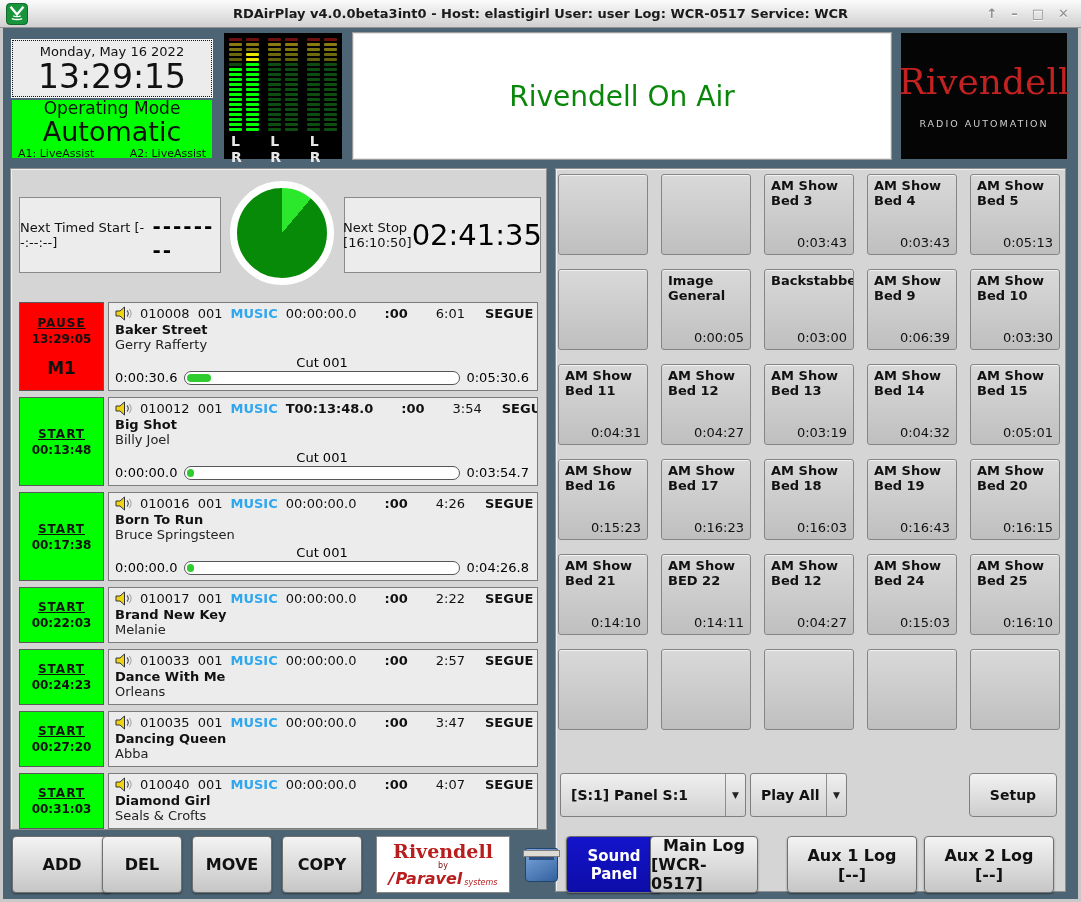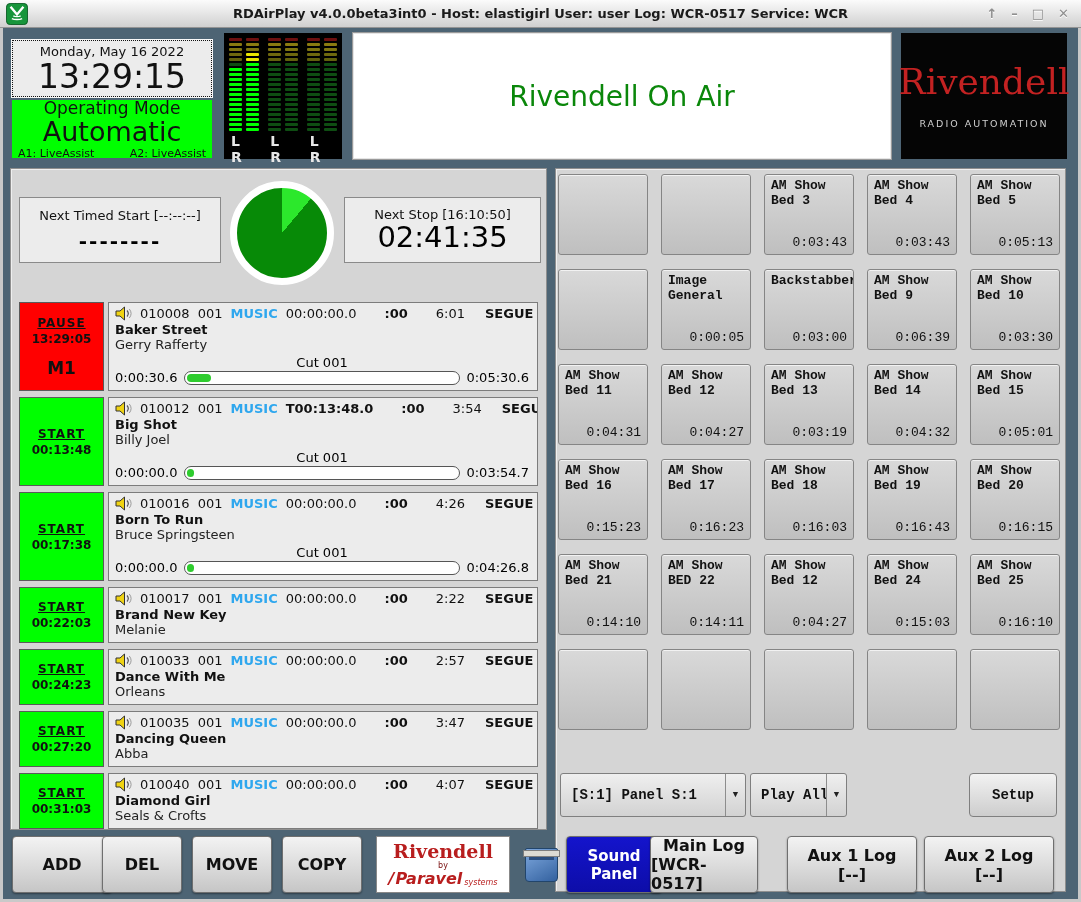--- a/index.html
+++ b/index.html
@@ -43,24 +43,24 @@
 
   .brandbox { position:absolute; left:901px; top:33px; width:166px; height:126px; background:#050505;
     display:flex; flex-direction:column; align-items:center; justify-content:center; }
   .brand-name { font-family:"DejaVu Serif","Liberation Serif",serif; font-size:36px; color:var(--brand-red,#c32222); line-height:1; }
   .brand-tag { font-size:9.5px; letter-spacing:2px; color:#cfcfcf; margin-top:18px; }
 
   
   .panel { position:absolute; background:#d5d5d5; border:1px solid #8f8f8f;
     box-shadow:inset 1px 1px 0 #efefef; }
   #left-panel  { left:10px;  top:168px; width:537px; height:662px; }
-  #right-panel { left:555px; top:168px; width:511px; height:724px;font-family:Liberation Mono, monospace; }
-
-  .statbox { position:absolute; height:66px; background:#ececec; border:1px solid #8a8a8a;
-    display:flex; flex-direction:column; align-items:center; justify-content:center; }
+  #right-panel { left:555px; top:168px; width:511px; height:724px; }
+
+  .statbox { position:absolute; height:76px; background:#ececec; border:1px solid #8a8a8a;
+    display:flex; align-items:center; justify-content:center; }
   .statbox .lab { font-size:13px; color:#111; }
   #next-start { left:8px; top:28px; width:202px; }
   #next-start .val { font-size:20px; font-weight:bold; letter-spacing:2px; margin-top:6px; }
   #next-stop { left:333px; top:28px; width:197px; }
   #next-stop .val { font-size:29px; line-height:1.05; }
 
   #pie { position:absolute; left:219px; top:12px; width:104px; height:104px; border-radius:50%;
     border:7px solid #fff; background:conic-gradient(var(--pie-bright,#2ce82c) 0deg 40deg, var(--pie-dark,#078a07) 40deg 360deg); }
 
   

